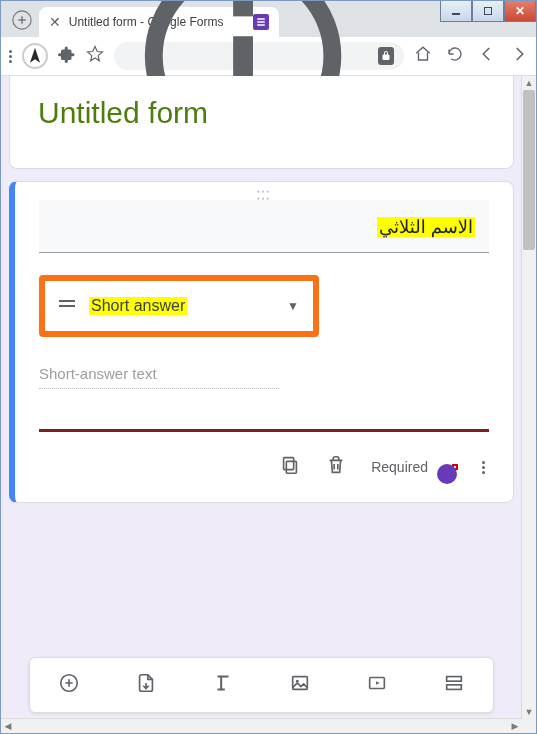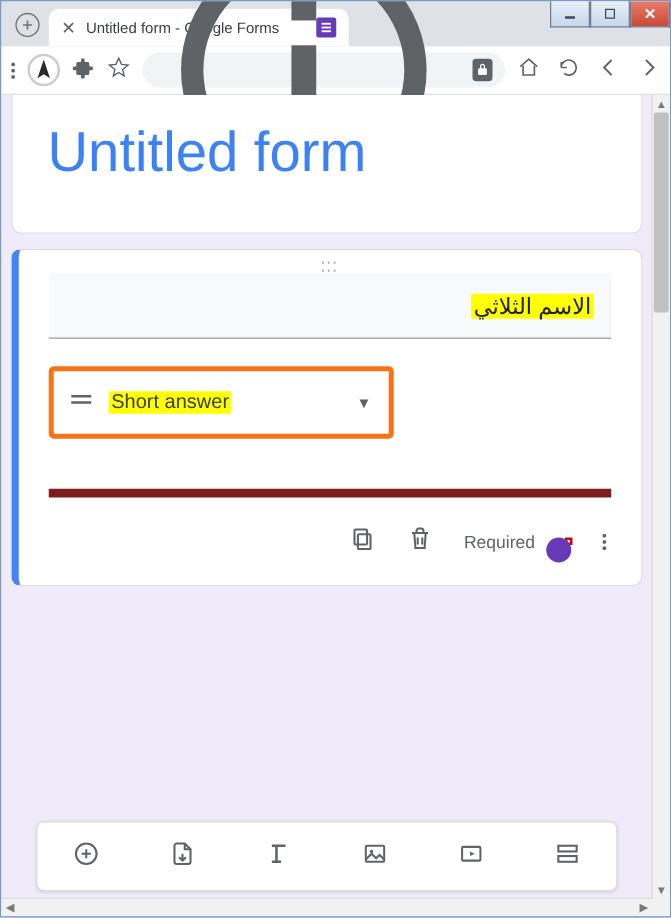--- a/index.html
+++ b/index.html
@@ -43,37 +43,37 @@
   .varrow { position:absolute; left:0; right:0; height:14px; display:flex; align-items:center; justify-content:center; color:#7a7a7a; font-size:9px; }
   .varrow.top { top:0; }
   .varrow.bot { bottom:0; }
   .hscroll { position:absolute; left:0; right:14px; bottom:0; height:14px; background:#f1f1f1; border-top:1px solid #dadada; }
   .harrow { position:absolute; top:0; bottom:0; width:14px; display:flex; align-items:center; justify-content:center; color:#7a7a7a; font-size:9px; }
   .harrow.l { left:0; } .harrow.r { right:0; }
   .corner { position:absolute; right:0; bottom:0; width:14px; height:14px; background:#f1f1f1; }
 
   
   .header-card { background:#fff; margin:0 8px 12px 8px; border-radius:0 0 8px 8px; padding:20px 28px 24px; border:1px solid #dadce0; border-top:none; }
-  .form-title { font-size:45px; font-weight:400; color:#3b82f6; margin:0 0 14px; }
+  .form-title { font-size:30px; font-weight:400; color:#4d7c0f; margin:0 0 14px; }
   .form-desc { font-size:16px; color:#717579; }
 
   
   .question-card { background:#fff; margin:0 8px 12px 8px; border-radius:8px; border:1px solid #dadce0; border-left:6px solid #4285f4; padding:18px 24px 0; position:relative; }
   .drag-handle { position:absolute; top:6px; left:50%; transform:translateX(-50%); color:#b0b0b0; font-size:14px; letter-spacing:2px; line-height:0.5; }
   .drag-handle::before { content:"⋯"; display:block; }
   .drag-handle::after  { content:"⋯"; display:block; }
   .qtitle-row { display:flex; justify-content:flex-start; }
   .qtitle-field { width:100%; background:#f8f9fa; border-bottom:1px solid #9e9e9e; padding:16px 14px 14px; text-align:right; font-size:18px; color:#202124; direction:rtl; }
   .hl { background:#ffff00; padding:0 2px; }
-  .type-select { margin-top:22px; width:240px; height:50px; border:4px solid #f97316; border-radius:4px; display:flex; align-items:center; padding:0 14px; gap:14px; font-size:16px; color:#3c4043; cursor:pointer; }
+  .type-select { margin-top:22px; width:240px; height:50px; border:6px solid #f97316; border-radius:4px; display:flex; align-items:center; padding:0 14px; gap:14px; font-size:16px; color:#3c4043; cursor:pointer; }
   .short-line { width:16px; height:2px; background:#5f6368; box-shadow:0 -5px 0 #5f6368; }
   .type-select .caret { margin-left:auto; font-size:12px; color:#5f6368; }
   .answer-line { margin-top:28px; width:240px; border-bottom:1px dotted #bdbdbd; font-size:15px; color:#9e9e9e; padding-bottom:6px; }
 
-  .q-footer { margin-top:40px; border-top:7px solid #7f1d1d; height:70px; display:flex; align-items:center; justify-content:flex-end; gap:24px; padding-right:4px; }
+  .q-footer { margin-top:40px; border-top:3px solid #7f1d1d; height:70px; display:flex; align-items:center; justify-content:flex-end; gap:24px; padding-right:4px; }
   .q-footer svg { width:22px; height:22px; fill:none; stroke:#5f6368; stroke-width:1.8; }
   .req-label { font-size:14px; color:#5f6368; }
   .toggle-wrap { position:relative; padding:3px; }
   .toggle-outline { position:absolute; inset:0; border:2px solid #d40000; }
   .toggle { width:36px; height:14px; background:#c7bdea; border-radius:8px; position:relative; }
   .toggle::after { content:""; position:absolute; right:-2px; top:-3px; width:20px; height:20px; background:#673ab7; border-radius:50%; }
 
   
   .float-bar { position:absolute; left:28px; right:28px; bottom:6px; height:54px; background:#fff; border:1px solid #dadce0; border-radius:6px; display:flex; align-items:center; justify-content:space-around; box-shadow:0 1px 3px rgba(0,0,0,.1); }
   .float-bar svg { width:22px; height:22px; fill:none; stroke:#5f6368; stroke-width:1.8; }
@@ -182,20 +182,21 @@
             <span class="hl">الاسم الثلاثي</span>
           </div>
         </div>
 
         <div class="type-select">
           <span class="short-line"></span>
           <span class="hl">Short answer</span>
           <span class="caret">▼</span>
         </div>
 
+        <div class="answer-line">Short-answer text</div>
 
         <div class="q-footer">
           <span>
             <svg viewBox="0 0 24 24">
                 <rect x="8" y="8" width="11" height="13" rx="1"></rect>
                 <rect x="5" y="4" width="11" height="13" rx="1"></rect>
               </svg>
           </span>
           <span>
             <svg viewBox="0 0 24 24">

